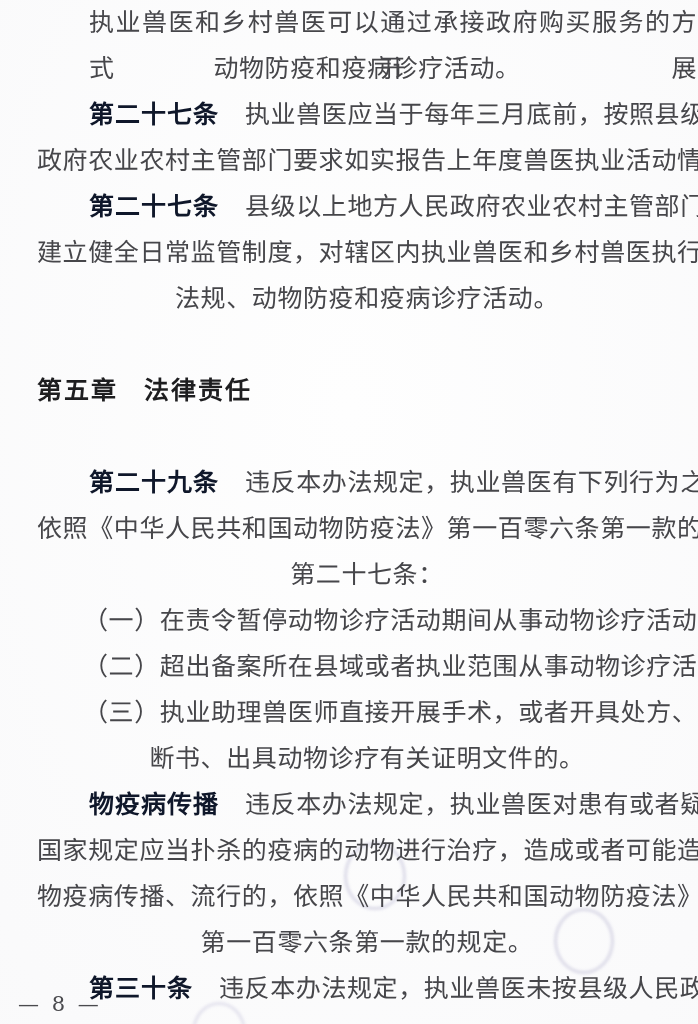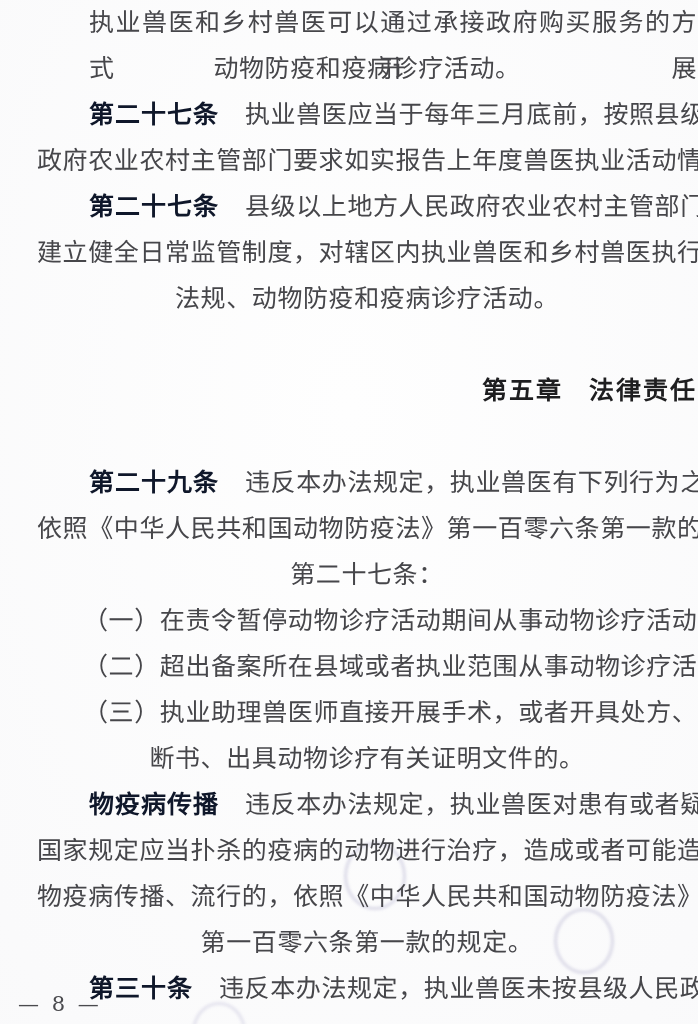--- a/index.html
+++ b/index.html
@@ -62,21 +62,21 @@
     letter-spacing: 1px;
     font-size: 25px;
   }
   .gap-sm {
     display: inline-block;
     width: 26px;
   }
   .chapter-heading {
     height: 46px;
     line-height: 46px;
-    text-align: right;
+    text-align: left;
     font-family: "DejaVu Sans", "Liberation Sans", sans-serif;
     font-weight: bold;
     font-size: 25px;
     letter-spacing: 2px;
     color: #1e1e20;
   }
   .chapter-heading .ch-gap {
     display: inline-block;
     width: 26px;
   }

